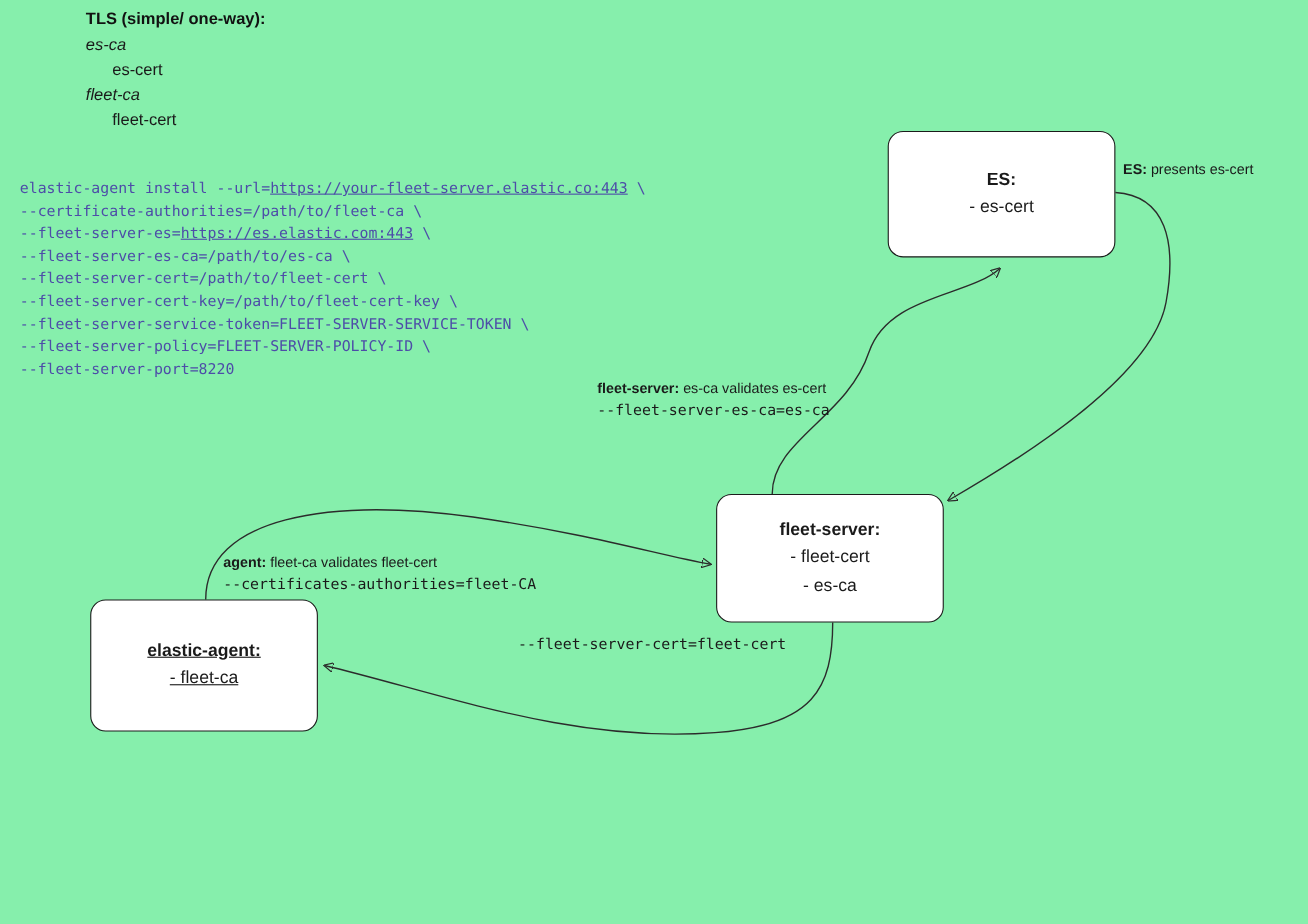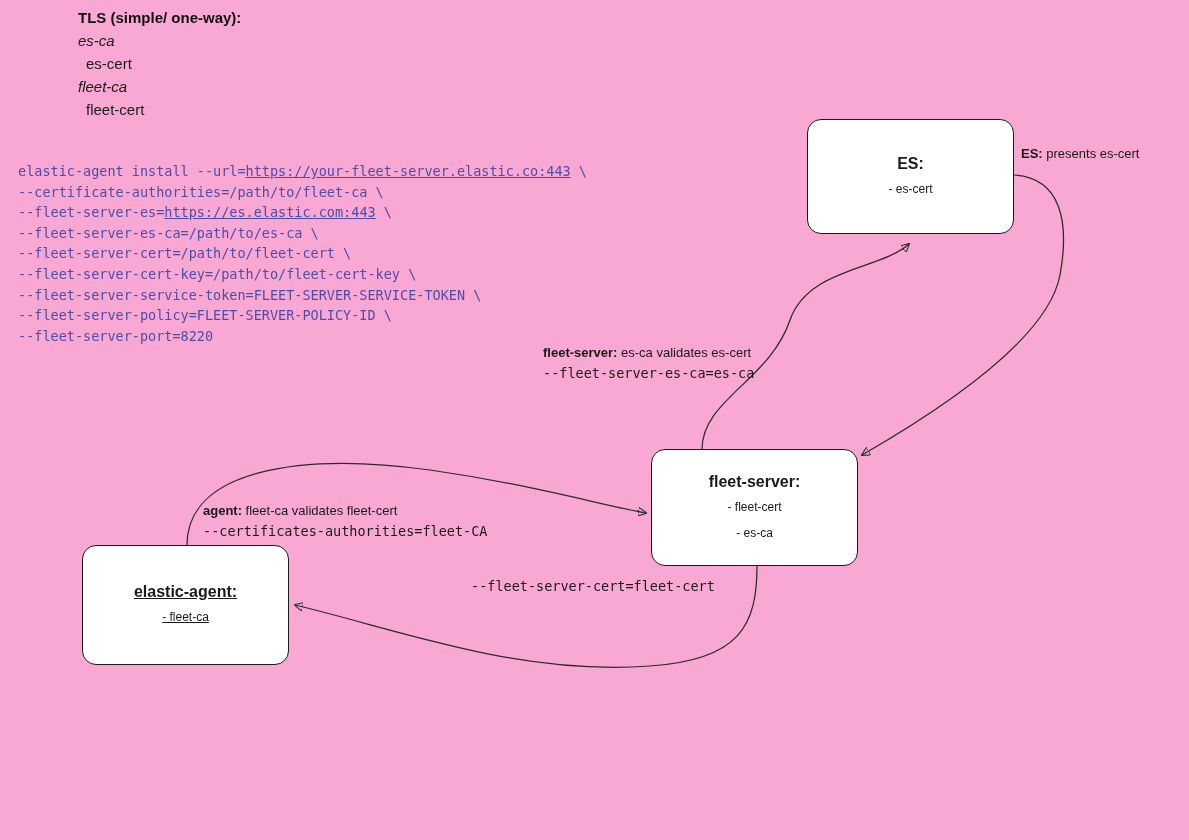--- a/index.html
+++ b/index.html
@@ -4,42 +4,42 @@
 <style>
   html, body {
     margin: 0;
     padding: 0;
     background: #ffffff;
   }
   #canvas {
     position: relative;
     width: 1189px;
     height: 840px;
-    background: #f9a8d4;
+    background: #86efac;
     overflow: hidden;
     font-family: "Liberation Sans", sans-serif;
   }
 
   
   .legend {
     position: absolute;
     left: 78px;
     top: 6px;
     font-family: "Liberation Sans", sans-serif;
     font-size: 15px;
     color: #1a1a1a;
     line-height: 23px;
   }
   .legend .title {
     font-weight: bold;
     font-size: 15px;
     color: #111111;
   }
   .legend .lvl0 { padding-left: 0px; font-style: italic; }
-  .legend .lvl1 { padding-left: 8px; }
+  .legend .lvl1 { padding-left: 8px; margin-left: 16px; }
 
   
   .cmd {
     position: absolute;
     left: 18px;
     top: 161px;
     font-family: "DejaVu Sans Mono", "Liberation Mono", monospace;
     font-size: 13.5px;
     line-height: 20.6px;
     color: #4d4da8;
@@ -61,21 +61,21 @@
     justify-content: center;
     color: #1a1a1a;
     z-index: 5;
   }
   .node .n-title {
     font-weight: bold;
     font-size: 16px;
     line-height: 24px;
   }
   .node .n-line {
-    font-size: 12px;
+    font-size: 16px;
     line-height: 26px;
     font-weight: normal;
   }
 
   #node-es        { left: 807px; top: 119px;  width: 207px; height: 115px; }
   #node-fleet     { left: 651px; top: 449px;  width: 207px; height: 117px; }
   #node-agent     { left: 82px;  top: 545px;  width: 207px; height: 120px; text-decoration: underline; }
 
   
   .elabel {

